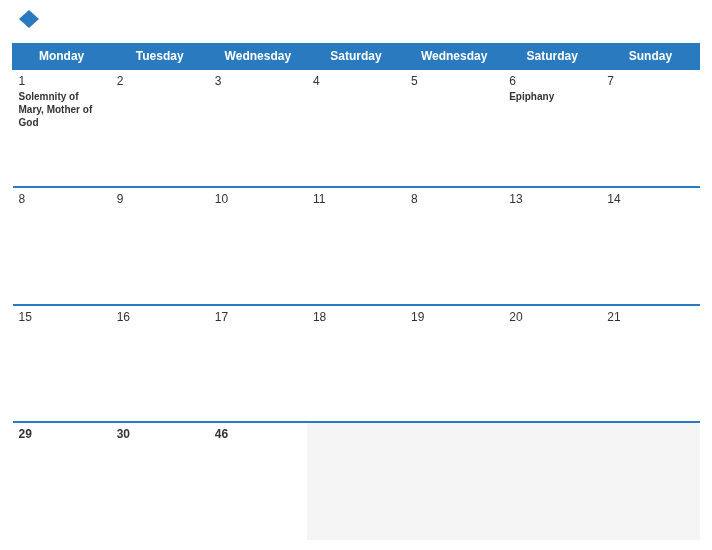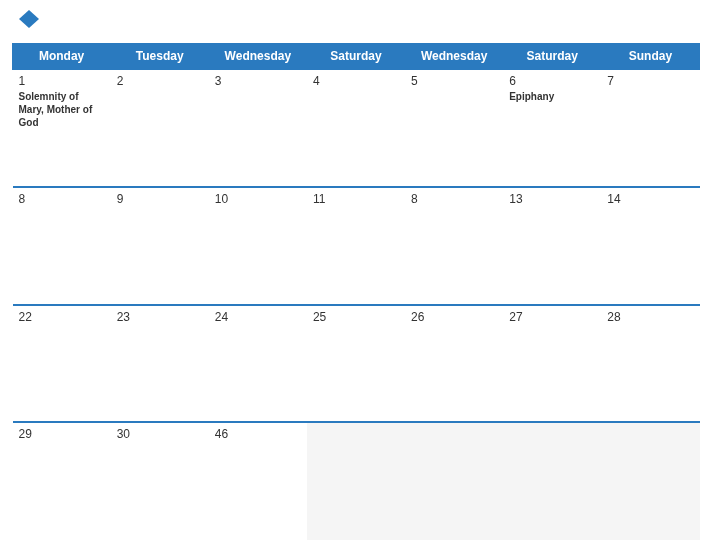--- a/index.html
+++ b/index.html
@@ -103,20 +103,21 @@
       margin-bottom: 2px;
     }
     .event-text {
       font-size: 10px;
       color: #333;
       line-height: 1.3;
       font-weight: bold;
     }
     .last-row td {
       height: 55px;
+      font-weight: bold;
     }
   </style>
 </head>
 <body>
 
 <div class="page">
   <div class="header">
     <div class="logo">
       <div class="logo-text">
         <span class="logo-general"></span>
@@ -183,39 +184,39 @@
           </td>
           <td>
             <span class="day-number">13</span>
           </td>
           <td>
             <span class="day-number">14</span>
           </td>
         </tr>
         <tr>
           <td>
-            <span class="day-number">22</span>
-          </td>
-          <td>
-            <span class="day-number">23</span>
-          </td>
-          <td>
-            <span class="day-number">24</span>
-          </td>
-          <td>
-            <span class="day-number">25</span>
-          </td>
-          <td>
-            <span class="day-number">26</span>
-          </td>
-          <td>
-            <span class="day-number">27</span>
-          </td>
-          <td>
-            <span class="day-number">28</span>
+            <span class="day-number">15</span>
+          </td>
+          <td>
+            <span class="day-number">16</span>
+          </td>
+          <td>
+            <span class="day-number">17</span>
+          </td>
+          <td>
+            <span class="day-number">18</span>
+          </td>
+          <td>
+            <span class="day-number">19</span>
+          </td>
+          <td>
+            <span class="day-number">20</span>
+          </td>
+          <td>
+            <span class="day-number">21</span>
           </td>
         </tr>
         <tr class="last-row">
           <td>
             <span class="day-number">29</span>
           </td>
           <td>
             <span class="day-number">30</span>
           </td>
           <td>

